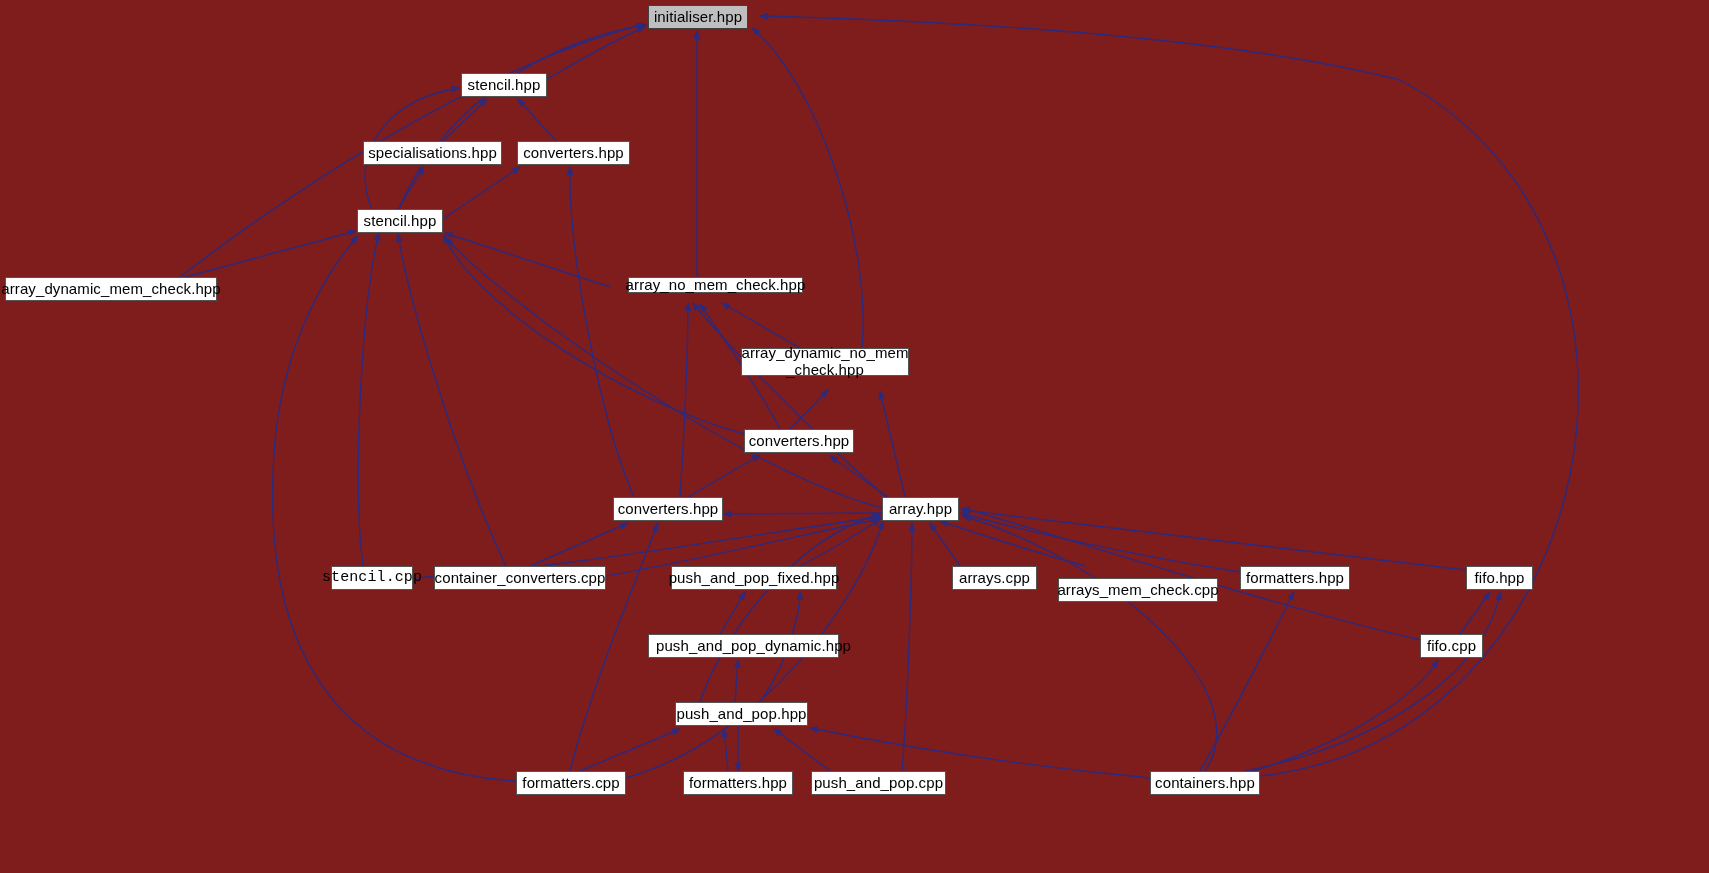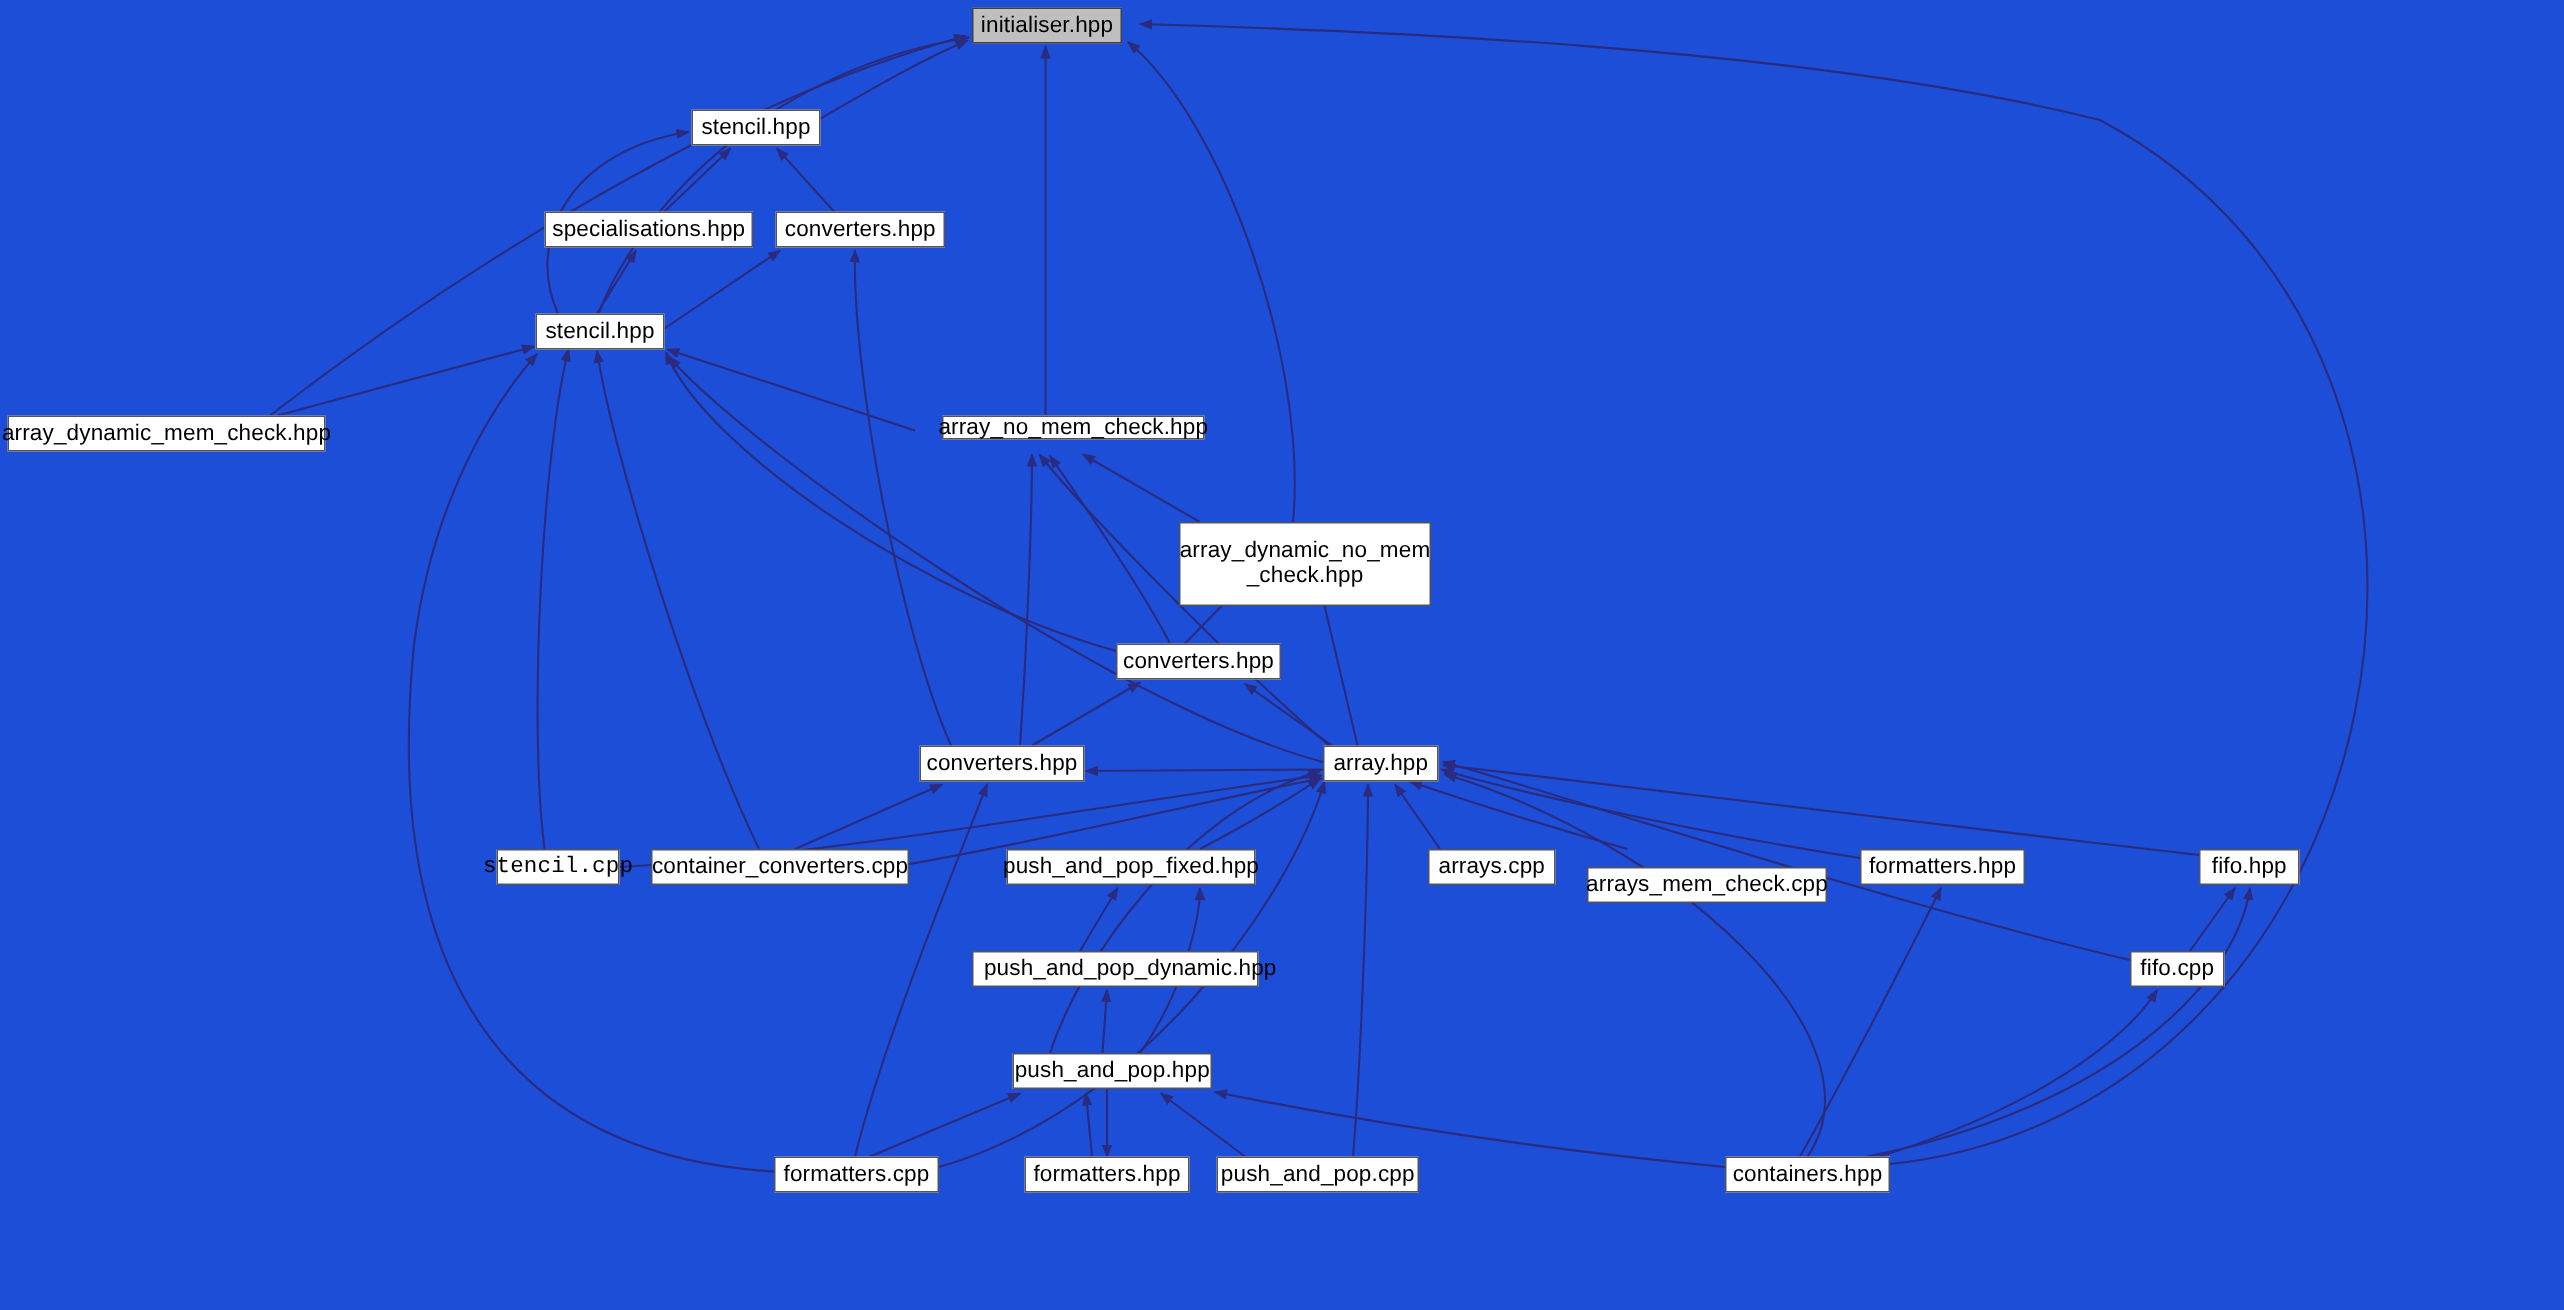--- a/index.html
+++ b/index.html
@@ -4,21 +4,21 @@
 <style>
   html, body {
     margin: 0;
     padding: 0;
     background: #ffffff;
   }
   #graph-root {
     position: relative;
     width: 1709px;
     height: 873px;
-    background: #1d4ed8;
+    background: #7f1d1d;
     font-family: "Liberation Sans", sans-serif;
     overflow: hidden;
   }
   #edge-layer {
     position: absolute;
     left: 0;
     top: 0;
     width: 1709px;
     height: 873px;
   }
@@ -115,21 +115,21 @@
       </g>
   </svg>
   <div id="nodes-group">
       <div class="node root" style="left: 648px; top: 5px; width: 100px; height: 24px;"><span class="nlabel">initialiser.hpp</span></div>
       <div class="node" style="left: 461px; top: 73px; width: 86px; height: 24px;"><span class="nlabel">stencil.hpp</span></div>
       <div class="node" style="left: 363px; top: 141px; width: 139px; height: 24px;"><span class="nlabel">specialisations.hpp</span></div>
       <div class="node" style="left: 517px; top: 141px; width: 113px; height: 24px;"><span class="nlabel">converters.hpp</span></div>
       <div class="node" style="left: 357px; top: 209px; width: 86px; height: 24px;"><span class="nlabel">stencil.hpp</span></div>
       <div class="node" style="left: 5px; top: 277px; width: 212px; height: 24px;"><span class="nlabel">array_dynamic_mem_check.hpp</span></div>
       <div class="node" style="left: 628px; top: 277px; width: 175px; height: 16px;"><span class="nlabel">array_no_mem_check.hpp</span></div>
-      <div class="node" style="left: 786px; top: 348px; width: 168px; height: 56px;"><span class="nlabel">array_dynamic_no_mem
+      <div class="node" style="left: 741px; top: 348px; width: 168px; height: 28px;"><span class="nlabel">array_dynamic_no_mem
 _check.hpp</span></div>
       <div class="node" style="left: 744px; top: 429px; width: 110px; height: 24px;"><span class="nlabel">converters.hpp</span></div>
       <div class="node" style="left: 613px; top: 497px; width: 110px; height: 24px;"><span class="nlabel">converters.hpp</span></div>
       <div class="node" style="left: 882px; top: 497px; width: 77px; height: 24px; align-items: center;"><span class="nlabel">array.hpp</span></div>
       <div class="node" style="left: 331px; top: 566px; width: 82px; height: 24px; font-family: Liberation Mono, monospace;"><span class="nlabel">stencil.cpp</span></div>
       <div class="node" style="left: 434px; top: 566px; width: 172px; height: 24px;"><span class="nlabel">container_converters.cpp</span></div>
       <div class="node" style="left: 671px; top: 566px; width: 166px; height: 24px;"><span class="nlabel">push_and_pop_fixed.hpp</span></div>
       <div class="node" style="left: 952px; top: 566px; width: 85px; height: 24px;"><span class="nlabel">arrays.cpp</span></div>
       <div class="node" style="left: 1058px; top: 566px; width: 160px; height: 24px; margin-top: 12px;"><span class="nlabel">arrays_mem_check.cpp</span></div>
       <div class="node" style="left: 1240px; top: 566px; width: 110px; height: 24px;"><span class="nlabel">formatters.hpp</span></div>

